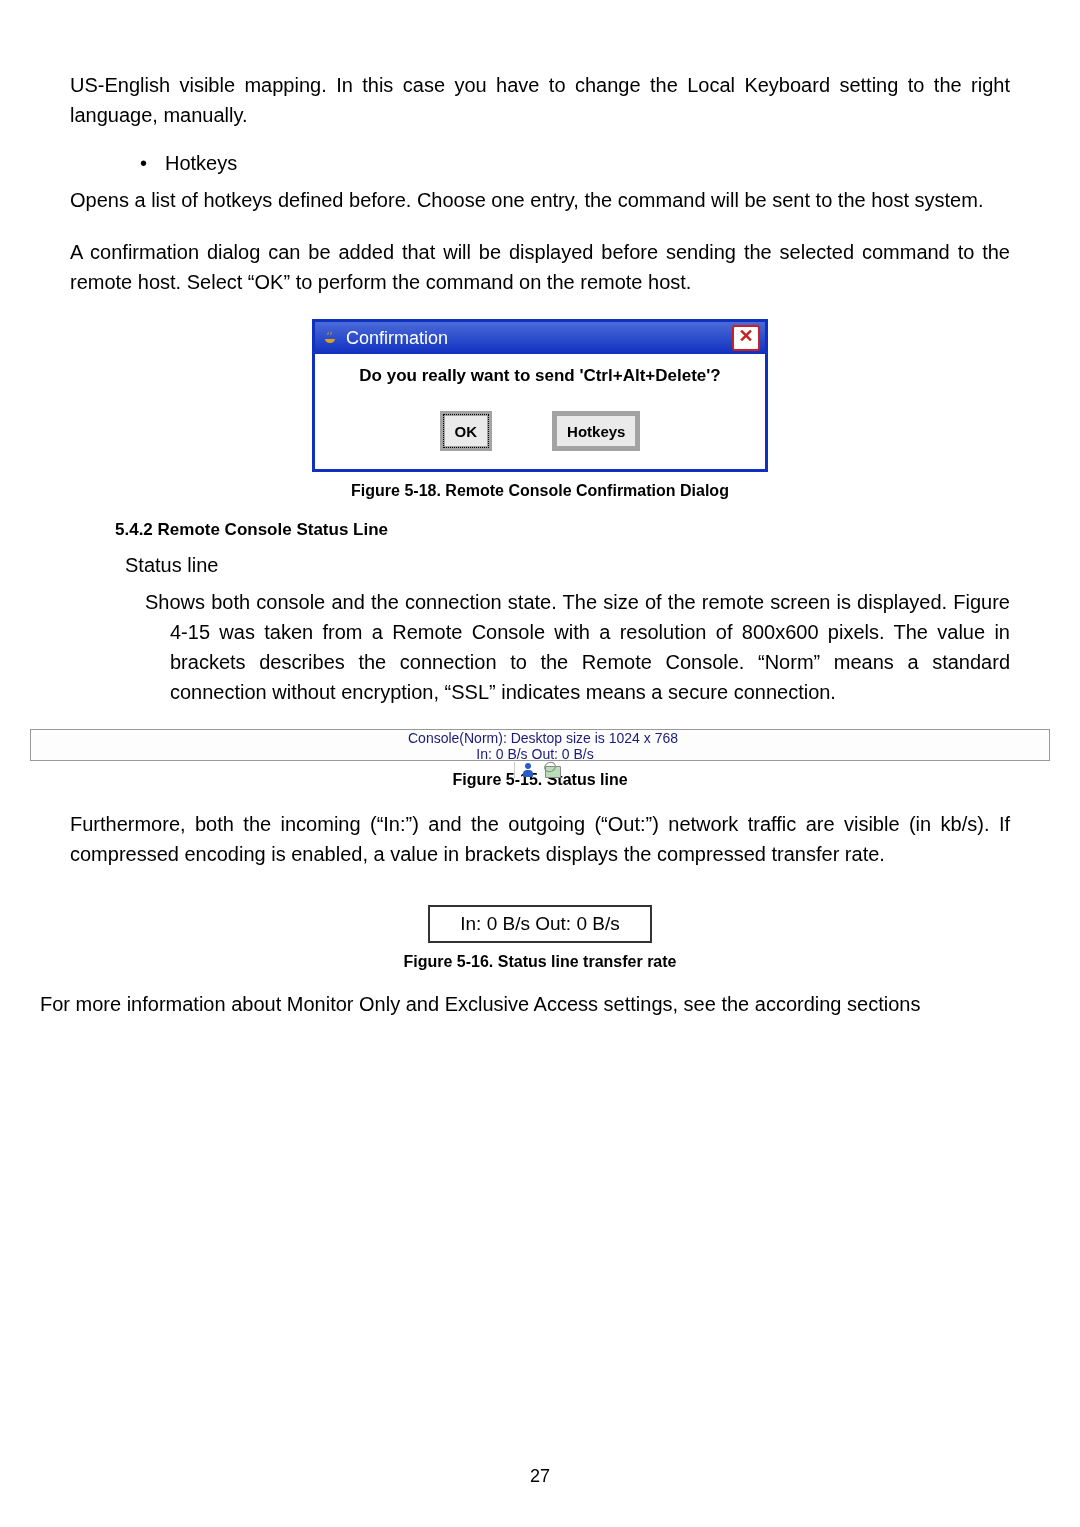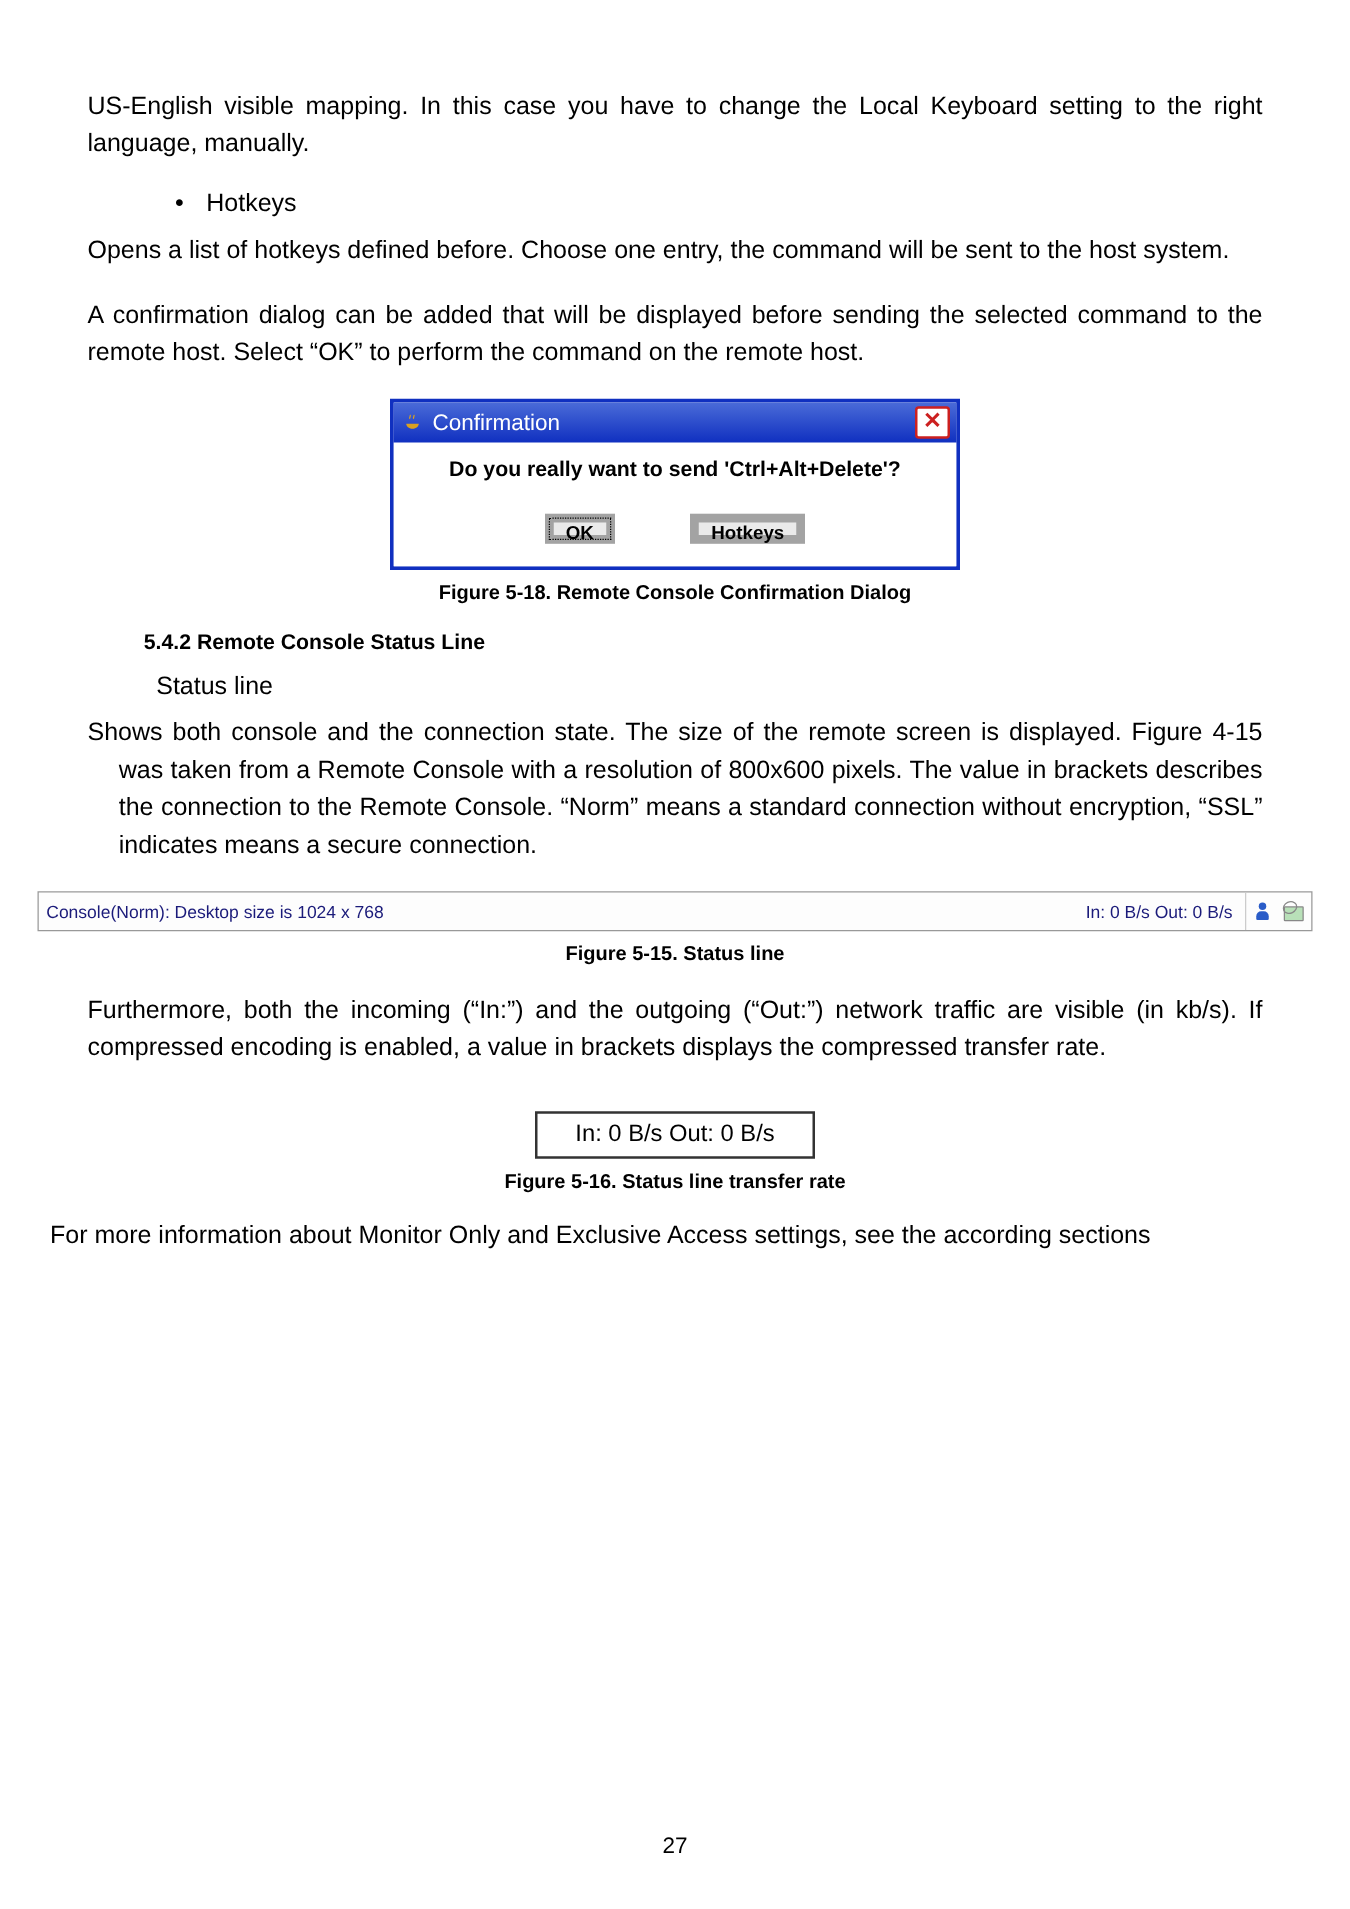--- a/index.html
+++ b/index.html
@@ -99,43 +99,44 @@
     text-align: center;
     font-size: 17px;
     margin-bottom: 25px;
   }
   .dialog-buttons {
     display: flex;
     justify-content: center;
     gap: 60px;
   }
   .dlg-btn {
-    border: 7px solid #a3a3a3;
+    border: 5px solid #a3a3a3;
     background: #eaeaea;
     font-weight: bold;
     font-size: 15px;
     padding: 0 10px;
-    height: 24px;
+    height: 40px;
     cursor: pointer;
   }
   .dlg-btn.focused {
     outline: 1px dotted #000;
     outline-offset: -4px;
   }
 
   
   .status-line-fig {
     border: 1px solid #999;
     margin: 22px -40px 4px -40px; 
     display: flex;
     align-items: center;
     height: 30px;
     background: #fdfdfd;
     font-size: 14px;
     color: #1b1b7a;
+    flex-direction: column;
   }
   .status-left {
     padding-left: 6px;
     flex: 1;
   }
   .status-right {
     padding-right: 10px;
   }
   .status-icons {
     display: flex;
@@ -238,21 +239,21 @@
         <button class="dlg-btn">Hotkeys</button>
       </div>
     </div>
   </div>
   <div class="fig-caption">Figure 5-18. Remote Console Confirmation Dialog</div>
 
   <div class="section-heading">5.4.2   Remote Console Status Line</div>
 
   <div class="status-heading">Status line</div>
 
-  <div class="body-text para" style="text-indent:-0px; padding-left:25px;">
+  <div class="body-text para" style="margin-left:75px; text-indent:-0px; padding-left:25px;">
     <span style="display:block; text-indent:-25px; text-align:justify;">Shows both console and the connection state. The size of the remote screen is displayed. Figure 4-15 was taken from a Remote Console with a resolution of 800x600 pixels. The value in brackets describes the connection to the Remote Console. “Norm” means a standard connection without encryption, “SSL” indicates means a secure connection.</span>
   </div>
 
   <div class="status-line-fig">
     <div class="status-left">Console(Norm): Desktop size is 1024 x 768</div>
     <div class="status-right">In: 0 B/s Out: 0 B/s</div>
     <div class="status-icons">
       <span class="icon-person"></span>
       <span class="icon-monitor"></span>
     </div>

